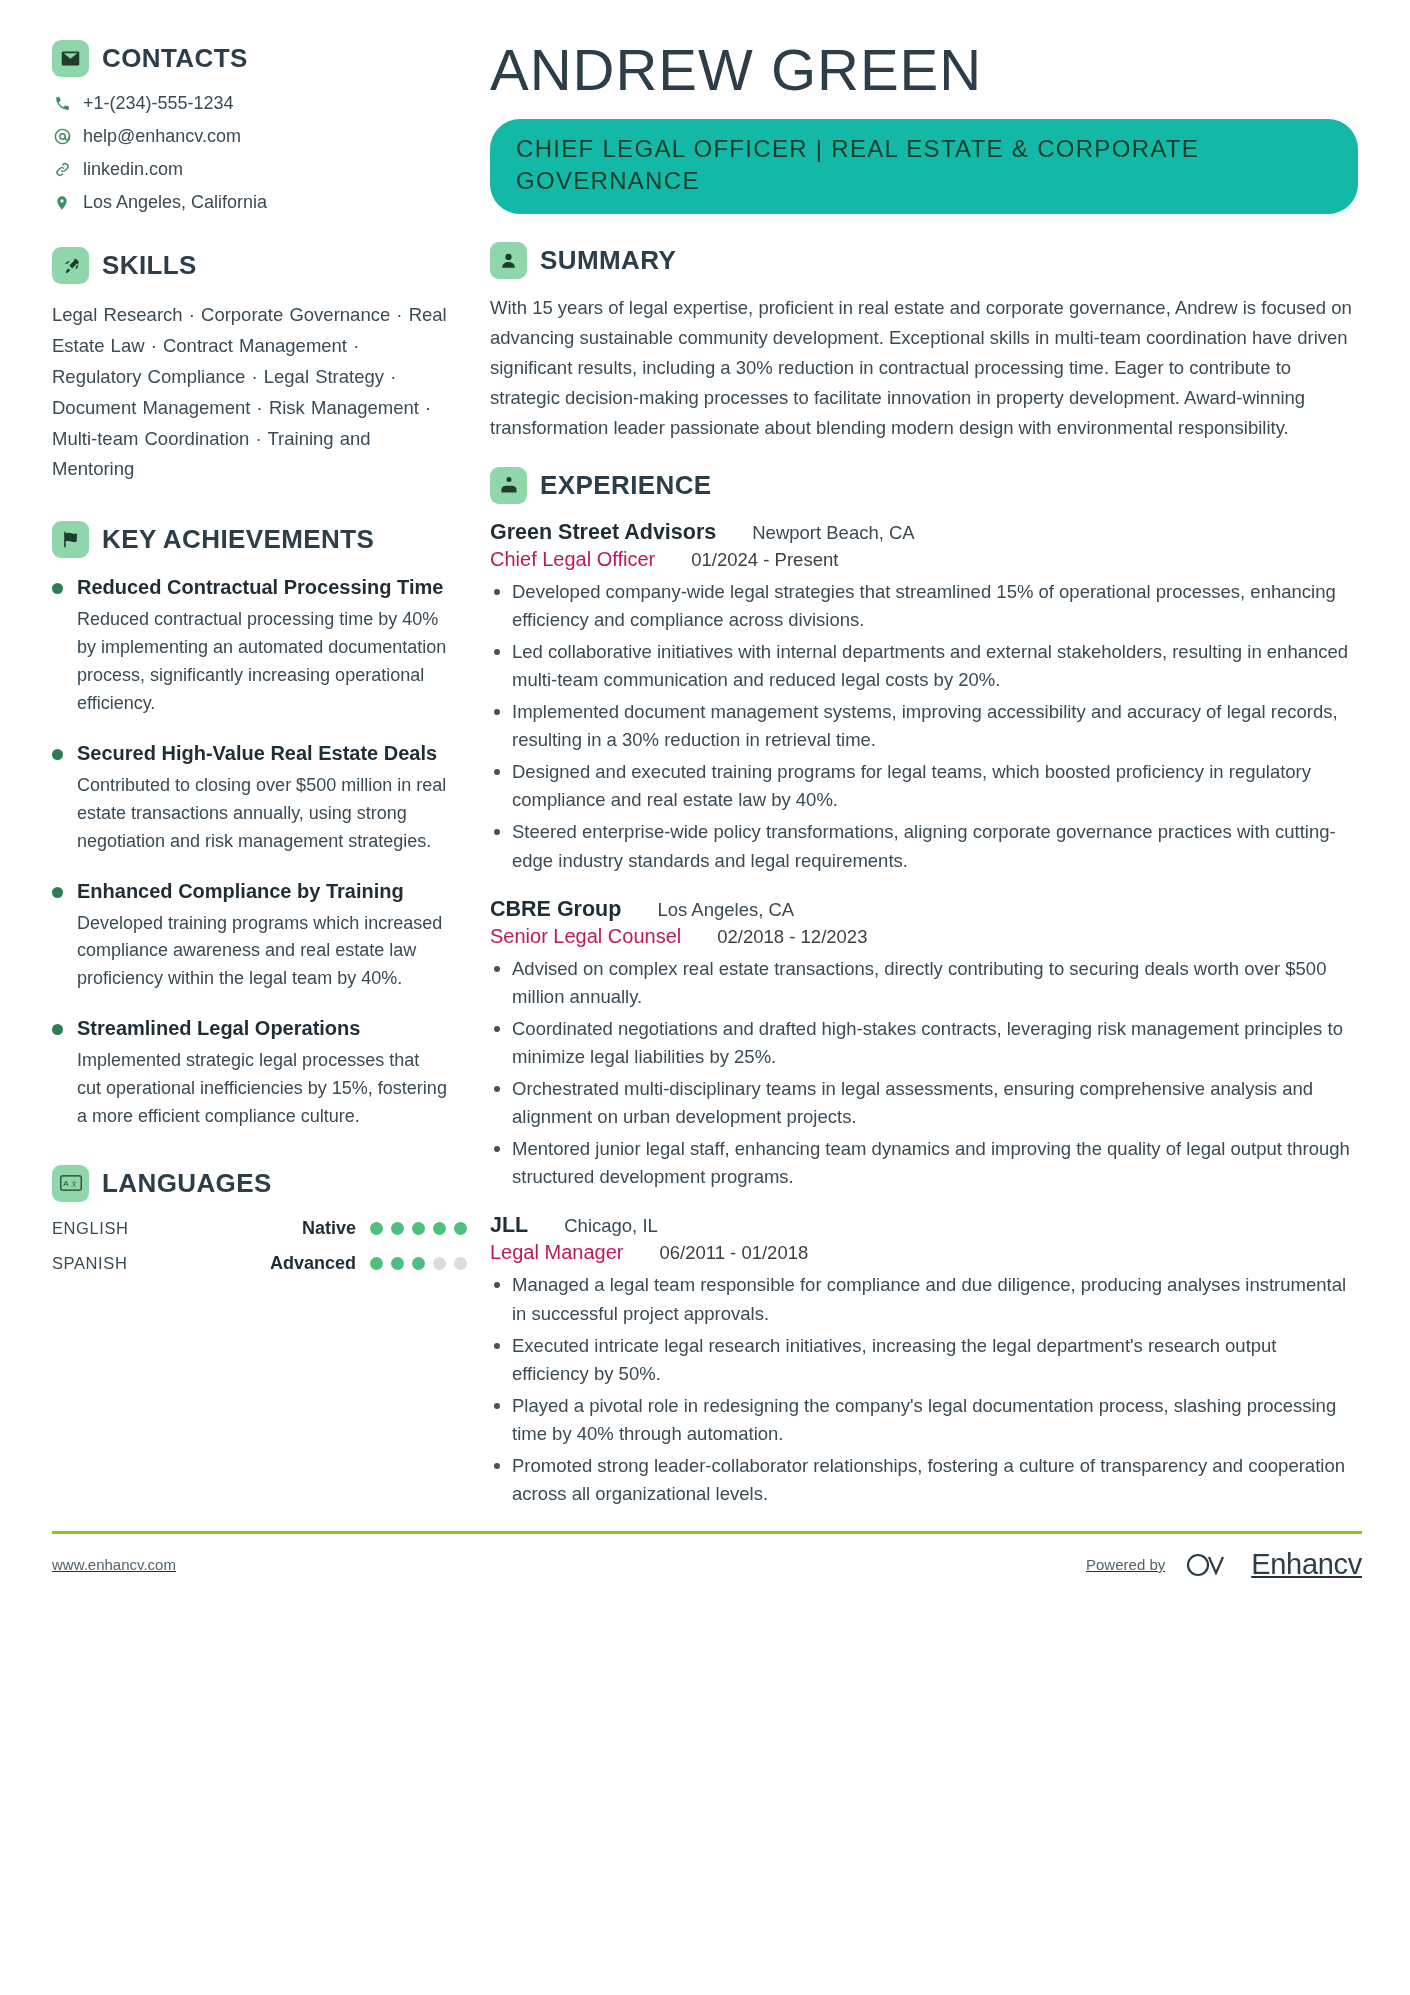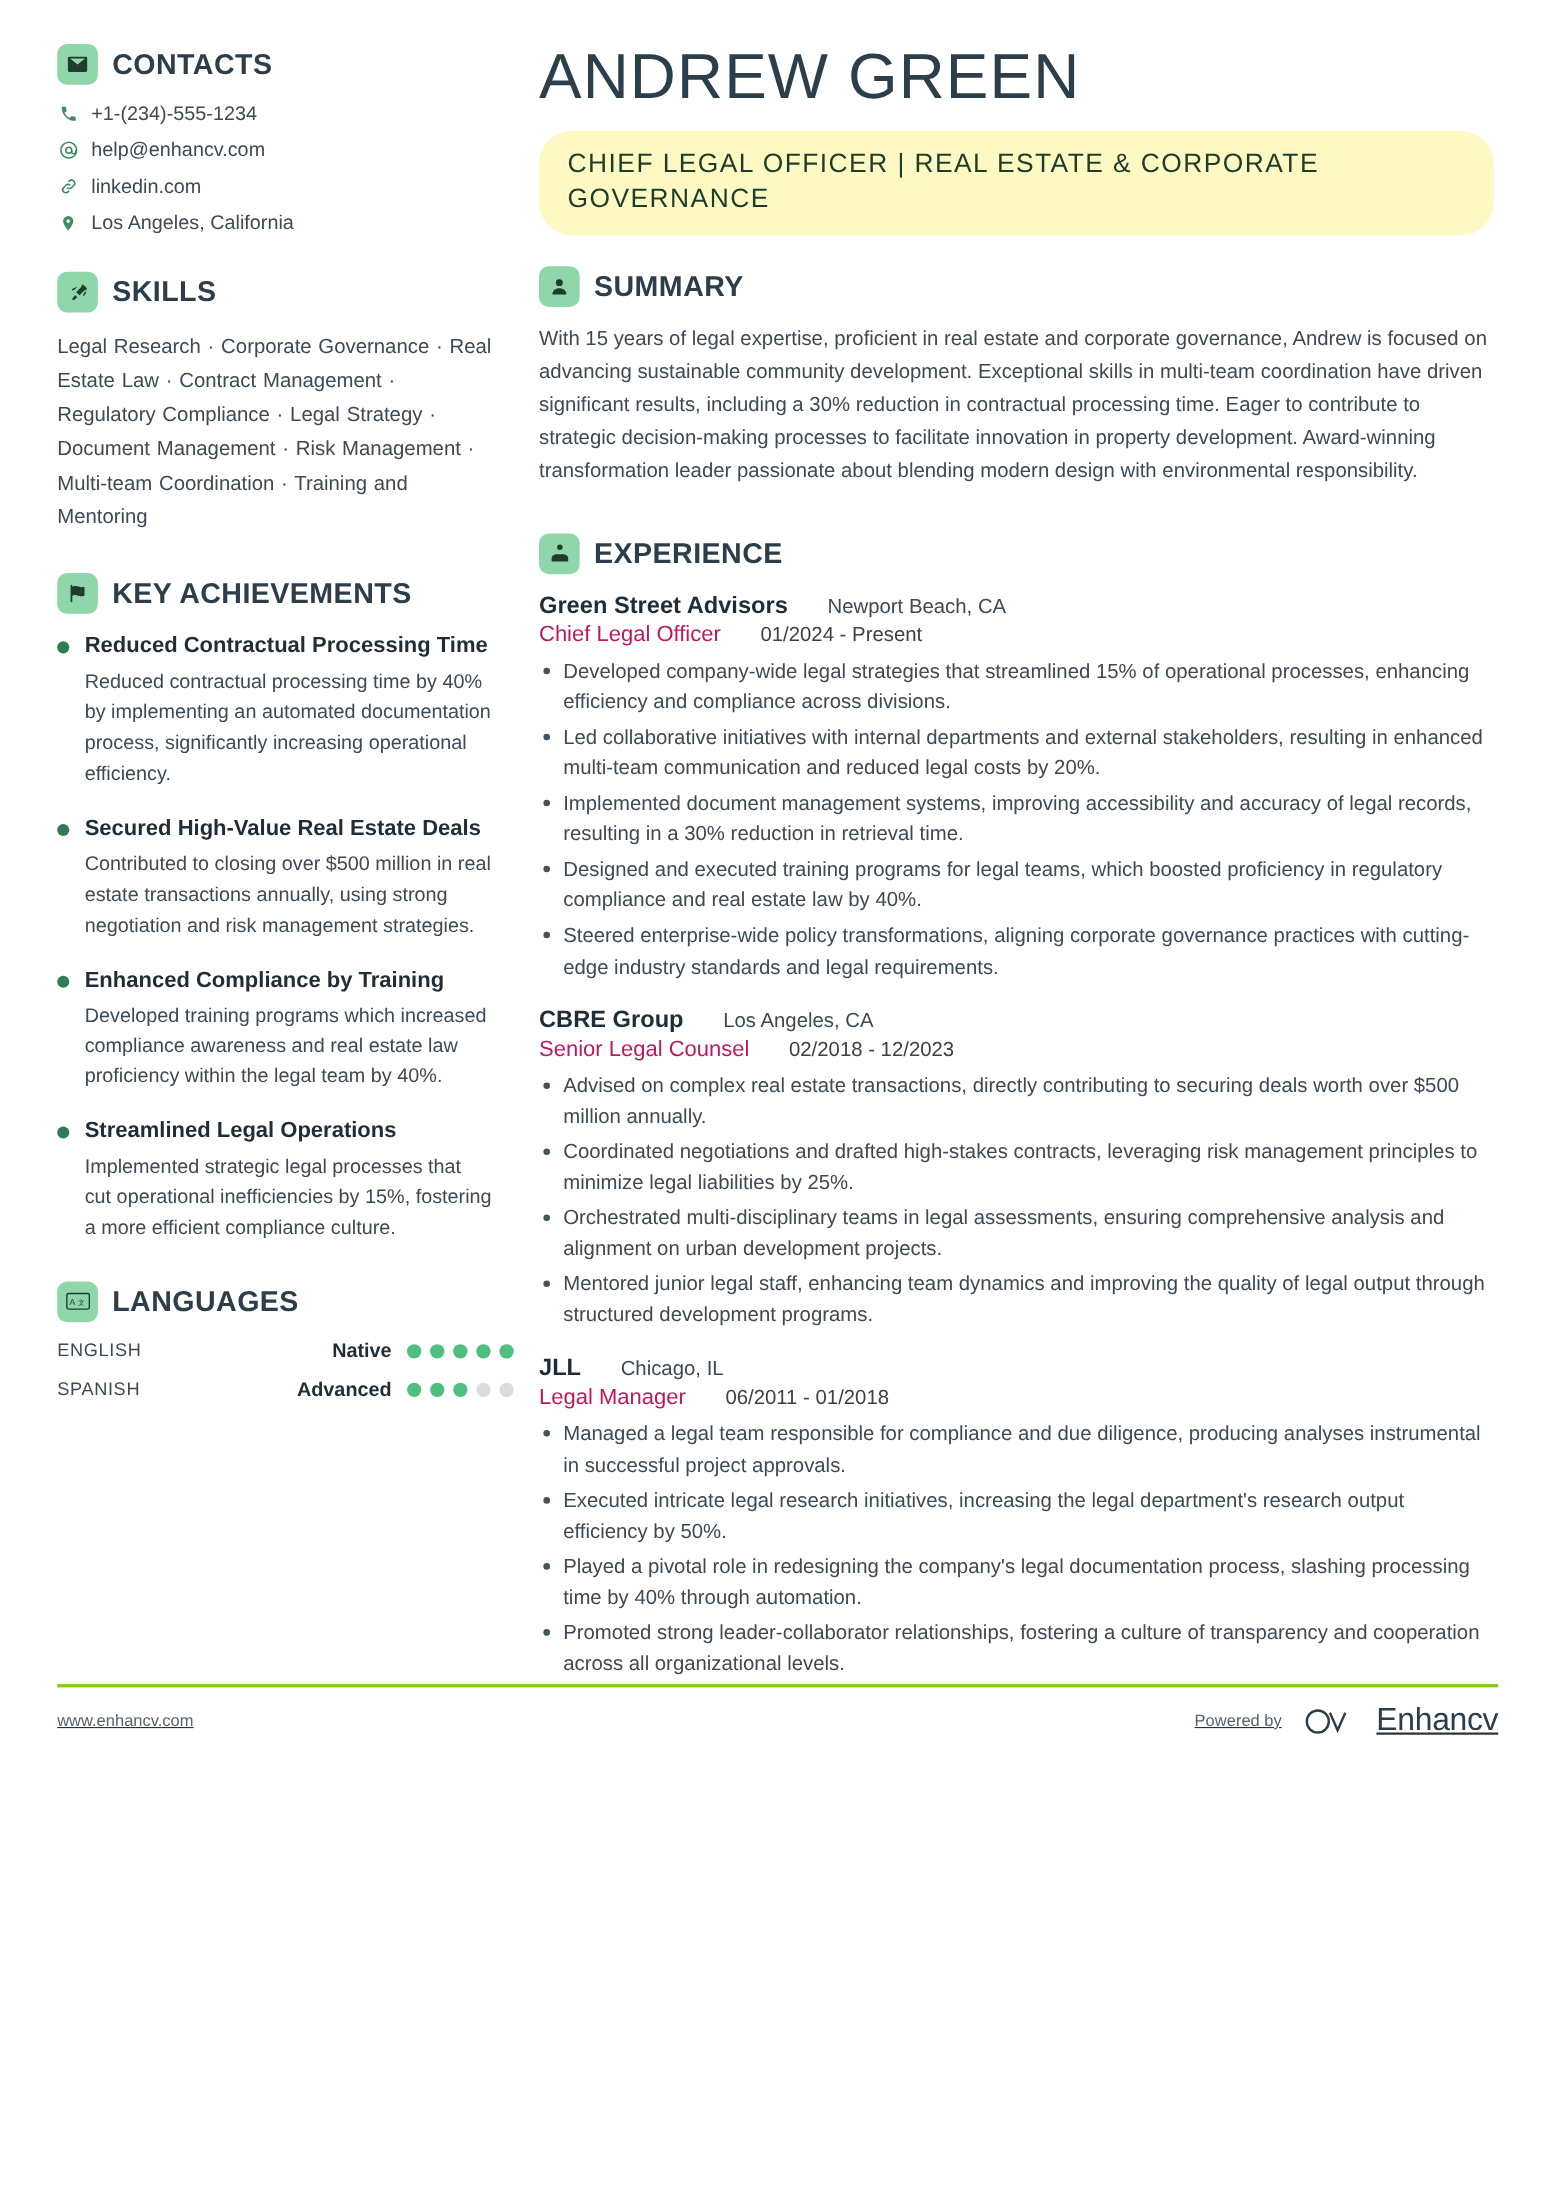--- a/index.html
+++ b/index.html
@@ -130,36 +130,36 @@
   
   .name {
     font-size: 58px;
     letter-spacing: 1px;
     font-weight: normal;
     color: #2c3e4a;
     line-height: 1.05;
     margin: 0 0 18px 0;
   }
   .title-band {
-    background: #fef9c3;
+    background: #14b8a6;
     border-radius: 30px;
     padding: 14px 26px 16px 26px;
     font-size: 24px;
     letter-spacing: 1.3px;
     color: #1d3d2b;
     line-height: 1.35;
     margin-bottom: 28px;
   }
   #summary-section .sec-head { margin-bottom: 14px; }
   .summary-text {
     font-size: 18.5px;
     line-height: 1.62;
     color: #3b4a55;
   }
-  #experience-section { margin-top: 42px; }
+  #experience-section { margin-top: 24px; }
   .job { margin-bottom: 22px; }
   .job-line {
     display: flex;
     justify-content: flex-start;
     align-items: baseline;
     gap: 36px;
   }
   .job-company {
     font-size: 21.5px;
     font-weight: bold;

